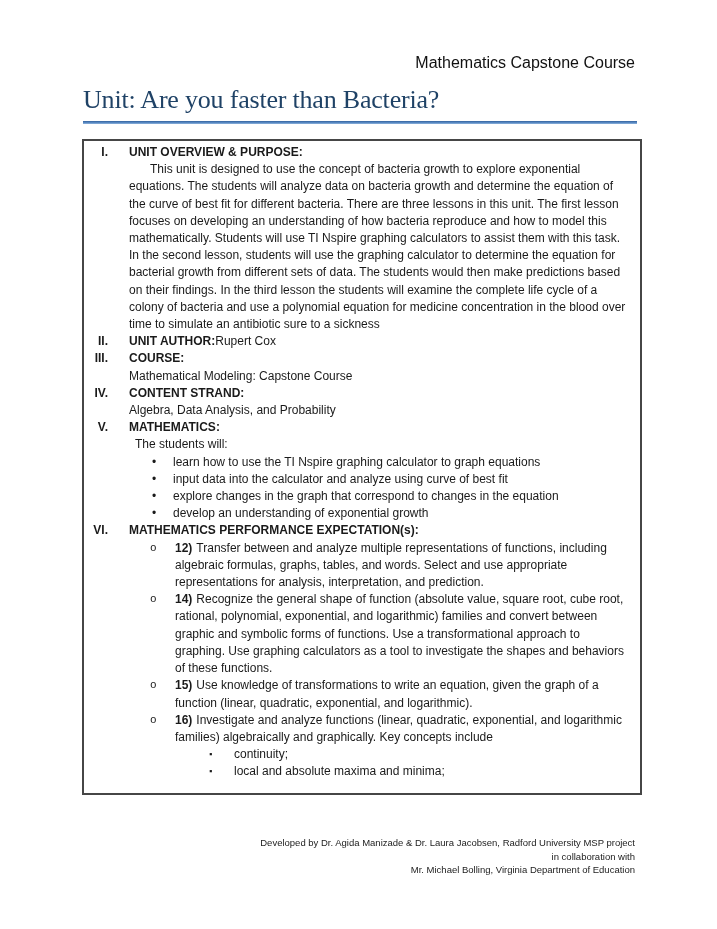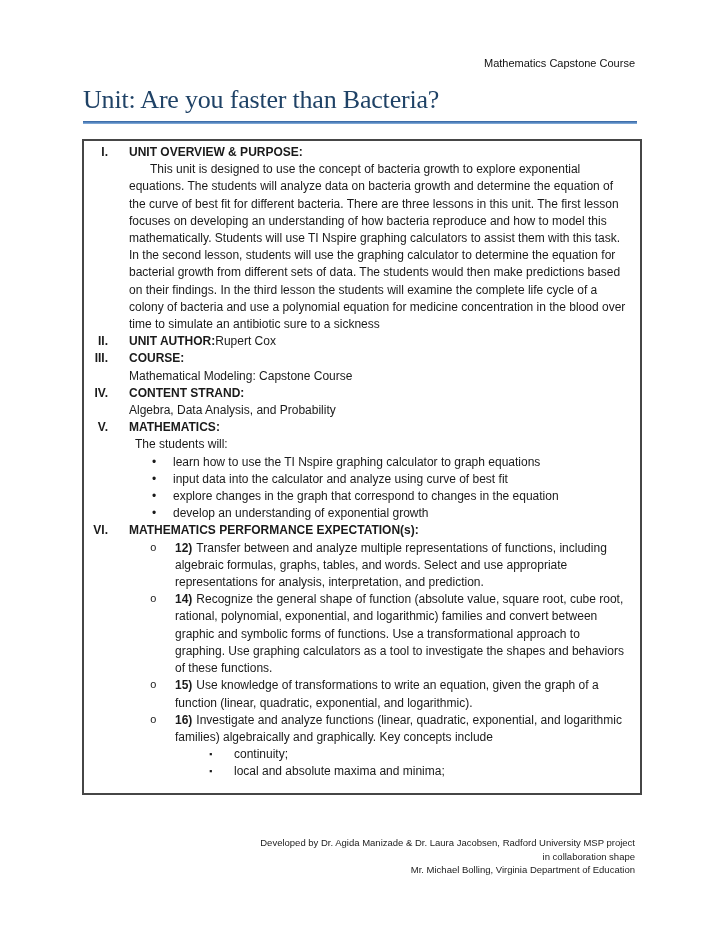--- a/index.html
+++ b/index.html
@@ -2,21 +2,21 @@
 <html><head>
 <meta charset="utf-8">
 <style>
   html,body{margin:0;padding:0;background:#ffffff;}
   .page{
     position:relative;width:717px;height:929px;background:#ffffff;
     font-family:"Liberation Sans",sans-serif;color:#1a1a1a;overflow:hidden;
   }
   .hdr{
     position:absolute;top:56px;right:82px;
-    font-size:11px;line-height:14px;color:#111;
+    font-size:16px;line-height:14px;color:#111;
   }
   .title-wrap{position:absolute;left:83px;top:82px;width:554px;}
   .title{
     margin:0;font-family:"Liberation Serif",serif;font-weight:400;
     font-size:26px;line-height:36px;color:#1f4266;letter-spacing:-0.2px;
   }
   .title-rule{height:3px;margin-top:3px;background:linear-gradient(180deg,#35639e 0%,#4f81bd 45%,#8fb3dc 100%);}
   .box{
     position:absolute;left:82px;top:139px;width:560px;height:656px;
     box-sizing:border-box;border:2px solid #464646;padding:3px 8px 0 8px;
@@ -149,17 +149,17 @@
           <span class="mk">▪</span>
           <span>local and absolute maxima and minima;</span>
         </div>
       </div>
     </div>
 
   </div>
 
   <div class="ftr">
     <div>Developed by Dr. Agida Manizade &amp; Dr. Laura Jacobsen, Radford University MSP project</div>
-    <div>in collaboration shape</div>
+    <div>in collaboration with</div>
     <div>Mr. Michael Bolling, Virginia Department of Education</div>
   </div>
 
 </div>
 
 </body></html>

